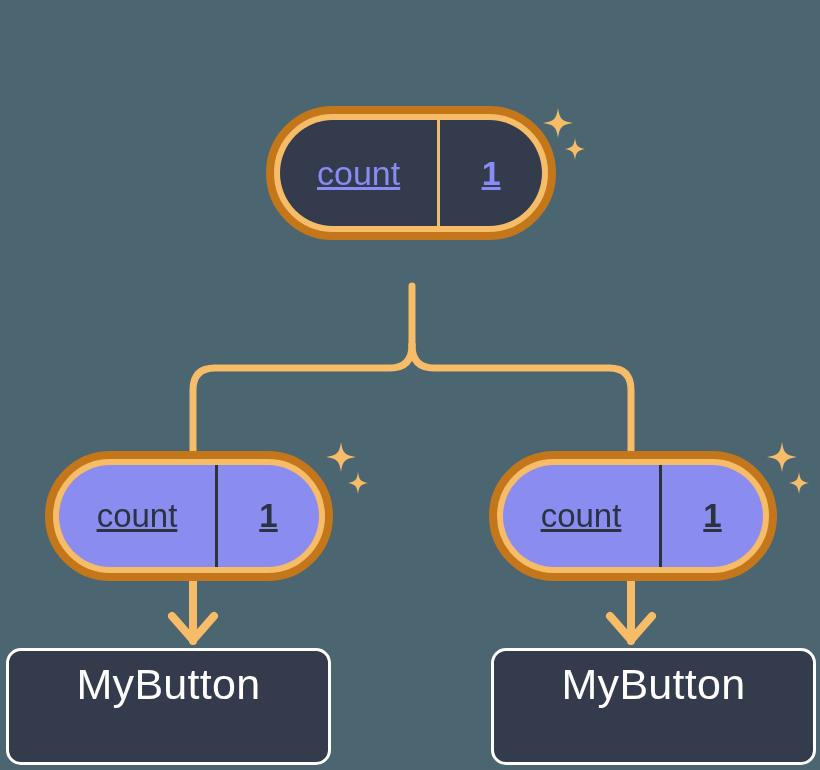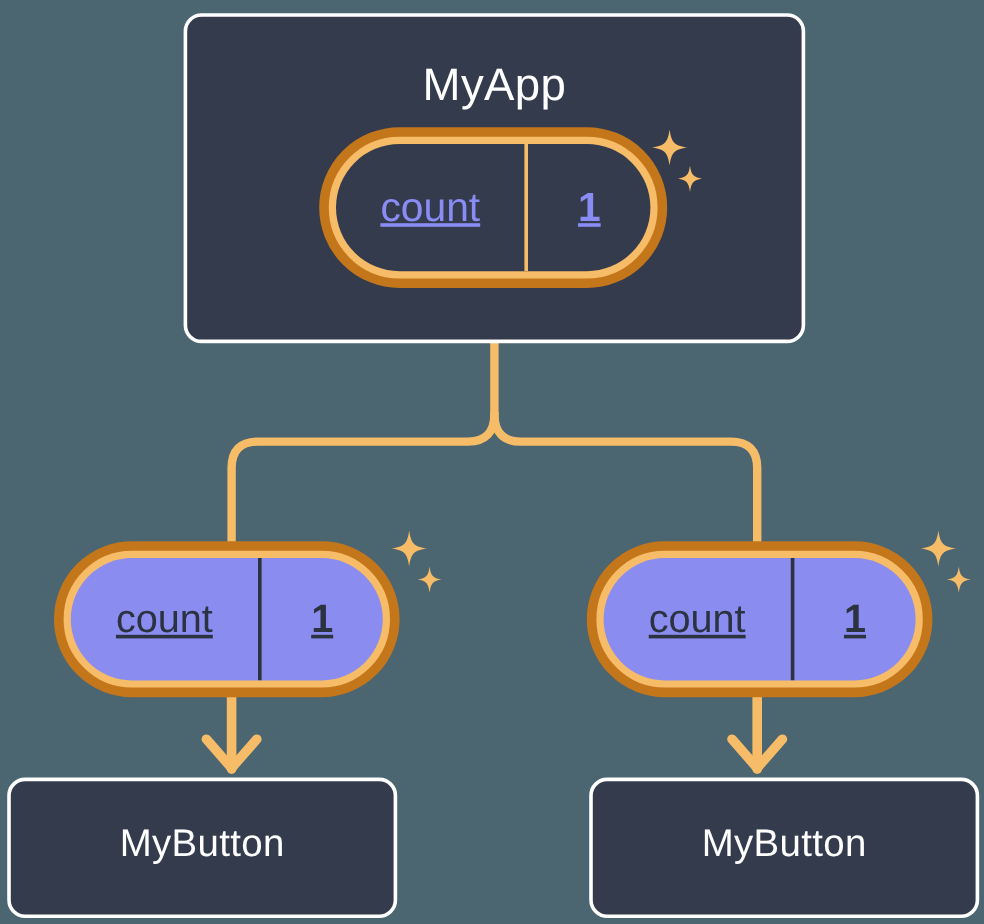--- a/index.html
+++ b/index.html
@@ -62,22 +62,22 @@
     width: 325px;
     height: 117px;
   }
   #card-button-right {
     left: 491px;
     top: 648px;
     width: 325px;
     height: 117px;
   }
   .card-button .card-title {
-    top: 33px;
-    font-size: 32px;
+    top: 9px;
+    font-size: 43px;
   }
 
   
   .pill {
     position: absolute;
     box-sizing: border-box;
     display: flex;
     align-items: stretch;
     border-radius: 999px;
     border: 8px solid #c4761b;
@@ -165,23 +165,20 @@
 
     <path d="M 412 345 Q 412 368 434 368 L 609 368 Q 631 368 631 390 L 631 460" fill="none" stroke="#f7bc68" stroke-width="7" stroke-linecap="round"></path>
 
     <path d="M 193 577 L 193 641" fill="none" stroke="#f7bc68" stroke-width="8" stroke-linecap="round"></path>
     <path d="M 172 616 L 193 640 L 214 616" fill="none" stroke="#f7bc68" stroke-width="8" stroke-linecap="round" stroke-linejoin="round"></path>
 
     <path d="M 631 577 L 631 641" fill="none" stroke="#f7bc68" stroke-width="8" stroke-linecap="round"></path>
     <path d="M 610 616 L 631 640 L 652 616" fill="none" stroke="#f7bc68" stroke-width="8" stroke-linecap="round" stroke-linejoin="round"></path>
   </svg>
 
-  <div class="card" id="card-myapp">
-    <div class="card-title">MyApp</div>
-  </div>
 
   <div class="pill" id="pill-myapp">
     <div class="pill-inner">
       <div class="pill-key">count</div>
       <div class="pill-val">1</div>
     </div>
   </div>
 
   <svg class="sparkle" style="left:542px; top:108px;" width="46" height="62" viewBox="0 0 46 62">
     <path d="M16 0 C17.6 11 20 13.4 31 15 C20 16.6 17.6 19 16 30 C14.4 19 12 16.6 1 15 C12 13.4 14.4 11 16 0 Z" fill="#f7bc68"></path>

